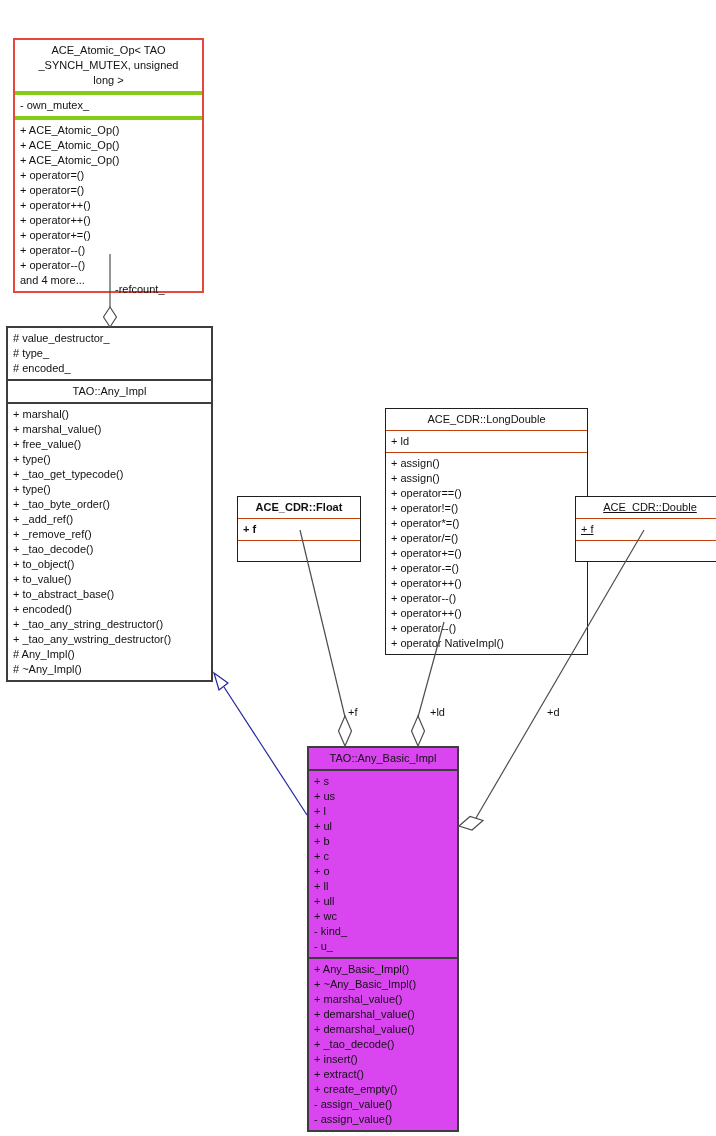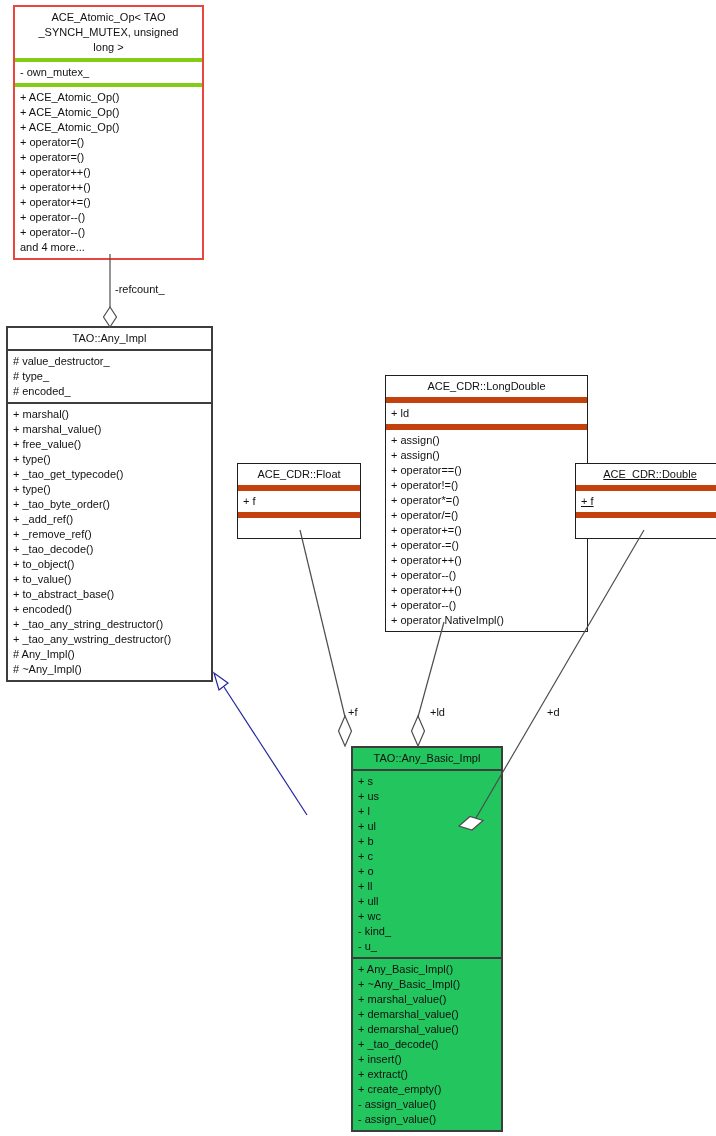--- a/index.html
+++ b/index.html
@@ -3,30 +3,30 @@
 <meta charset="utf-8">
 <style>
   html,body{margin:0;padding:0;background:#fff;}
   .canvas{position:relative;width:716px;height:1136px;background:#ffffff;overflow:hidden;
           font-family:"Liberation Sans",sans-serif;}
   .uml{position:absolute;background:#ffffff;color:#111;font-size:11px;box-sizing:border-box;}
   .uml .sec{padding:3px 5px;line-height:15px;white-space:pre-line;}
   .uml .title{text-align:center;}
   .uml .empty{min-height:14px;}
   
-  .box-plain{border:1px solid #1f1f1f;}
-  .box-plain .sec + .sec{border-top:6px solid #c2410c;}
+  .box-plain{border:1px solid #1f1f1f;margin-top:33px;}
+  .box-plain .sec + .sec{border-top:1px solid #c2410c;}
   
   .box-main{border:2px solid #3d3d3d;}
   .box-main .sec + .sec{border-top:2px solid #3d3d3d;}
   
   .box-red{border:2px solid #e8463f;}
   .box-red .sec + .sec{border-top:4px solid #84cc16;}
   
-  .box-gray{background:#22c55e;margin-left:44px;}
+  .box-gray{background:#d946ef;}
   .edges{position:absolute;left:0;top:0;pointer-events:none;}
   .edges line.gray{stroke:#4d4d4d;stroke-width:1.2;}
   .edges polygon.dia{fill:#ffffff;stroke:#4d4d4d;stroke-width:1.2;}
   .edges line.blue{stroke:#24249f;stroke-width:1.2;}
   .edges polygon.bluearrow{fill:#ffffff;stroke:#24249f;stroke-width:1.2;}
   .edges text{font-family:"Liberation Sans",sans-serif;font-size:11px;fill:#111;}
 </style>
 </head>
 <body>
 
@@ -44,24 +44,24 @@
 + operator=()
 + operator++()
 + operator++()
 + operator+=()
 + operator--()
 + operator--()
 and 4 more...</div>
   </div>
 
   <div class="uml box-main" style="left:6px;top:326px;width:207px;">
-    <div class="sec title">TAO::Any_Impl</div>
     <div class="sec"># value_destructor_
 # type_
 # encoded_</div>
+    <div class="sec title">TAO::Any_Impl</div>
     <div class="sec">+ marshal()
 + marshal_value()
 + free_value()
 + type()
 + _tao_get_typecode()
 + type()
 + _tao_byte_order()
 + _add_ref()
 + _remove_ref()
 + _tao_decode()
@@ -86,21 +86,21 @@
 + operator/=()
 + operator+=()
 + operator-=()
 + operator++()
 + operator--()
 + operator++()
 + operator--()
 + operator NativeImpl()</div>
   </div>
 
-  <div class="uml box-plain" style="left:237px;top:463px;width:124px;">
+  <div class="uml box-plain" style="left:237px;top:463px;width:124px;font-weight:bold;">
     <div class="sec title">ACE_CDR::Float</div>
     <div class="sec">+ f</div>
     <div class="sec empty"></div>
   </div>
 
   <div class="uml box-plain" style="left:575px;top:463px;width:150px;text-decoration:underline;">
     <div class="sec title">ACE_CDR::Double</div>
     <div class="sec">+ f</div>
     <div class="sec empty"></div>
   </div>

